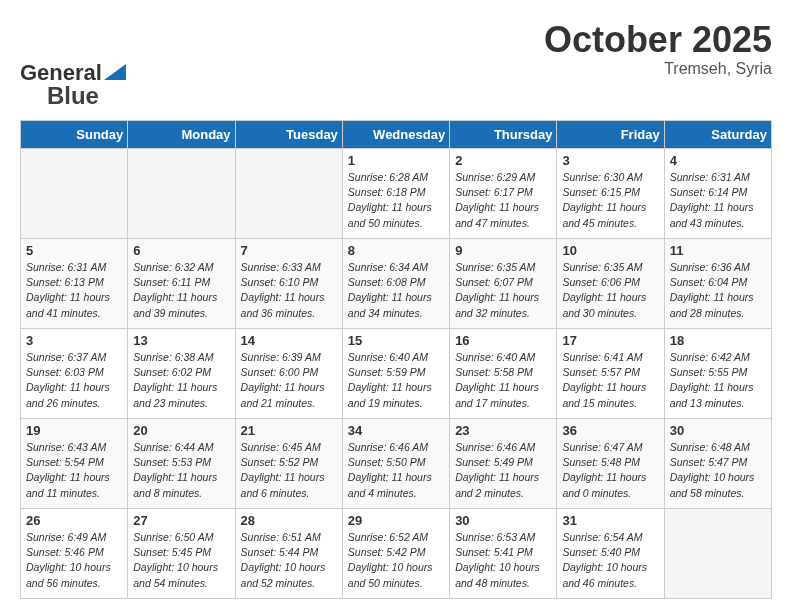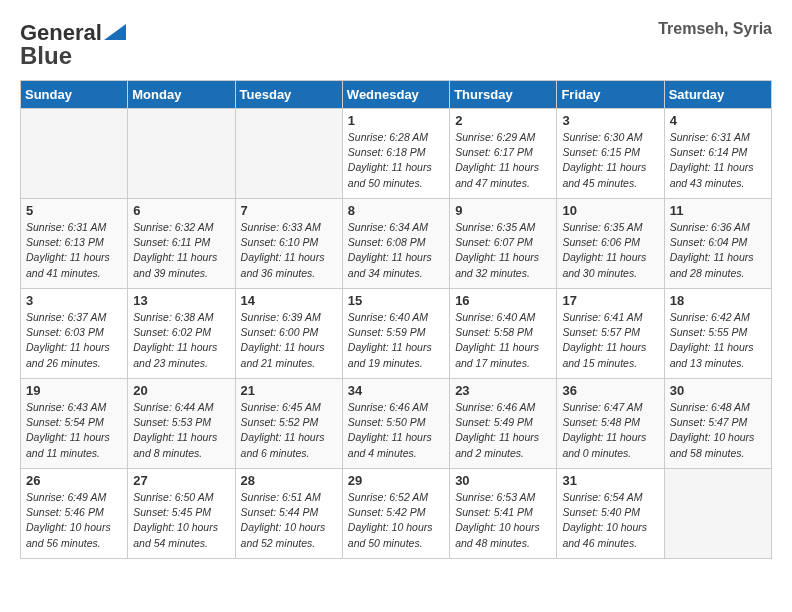--- a/index.html
+++ b/index.html
@@ -12,48 +12,48 @@
     }
     .header {
       display: flex;
       justify-content: space-between;
       align-items: flex-start;
       margin-bottom: 10px;
     }
     .logo {
       display: flex;
       flex-direction: column;
-      align-items: flex-start;
+      align-items: center;
+      margin-top: 40px;
     }
     .title-section {
       text-align: right;
     }
     .month-title {
       font-size: 36px;
       font-weight: bold;
       color: #333;
       line-height: 1.1;
     }
     .location {
       font-size: 16px;
       color: #555;
-      font-weight: bold;
     }
     table {
       width: 100%;
       border-collapse: collapse;
       table-layout: fixed;
     }
     th {
       background-color: #1a6eb5;
       color: #fff;
       font-size: 13px;
       font-weight: bold;
       padding: 6px 4px;
-      text-align: left;
+      text-align: right;
       border: 1px solid #ccc;
     }
     td {
       border: 1px solid #ccc;
       vertical-align: top;
       padding: 4px 5px;
       font-size: 11px;
       color: #333;
       height: 90px;
       background: #fff;
@@ -85,20 +85,21 @@
   <div class="logo">
     <div style="display:flex;align-items:center;">
       <span style="font-size:22px;font-weight:bold;color:#333;">General</span>
       <svg width="22" height="16" viewBox="0 0 22 16" style="margin-left:2px;margin-top:-2px;">
         <polygon points="0,16 22,0 22,16" fill="#1a6eb5"></polygon>
       </svg>
     </div>
     <span style="font-size:24px;font-weight:bold;color:#404040;margin-top:-4px;">Blue</span>
   </div>
   <div class="title-section">
+    <div class="month-title">October 2025</div>
     <div class="location">Tremseh, Syria</div>
   </div>
 </div>
 
 <table>
   <thead>
     <tr>
     <th>Sunday</th>
         <th>Monday</th>
         <th>Tuesday</th>

